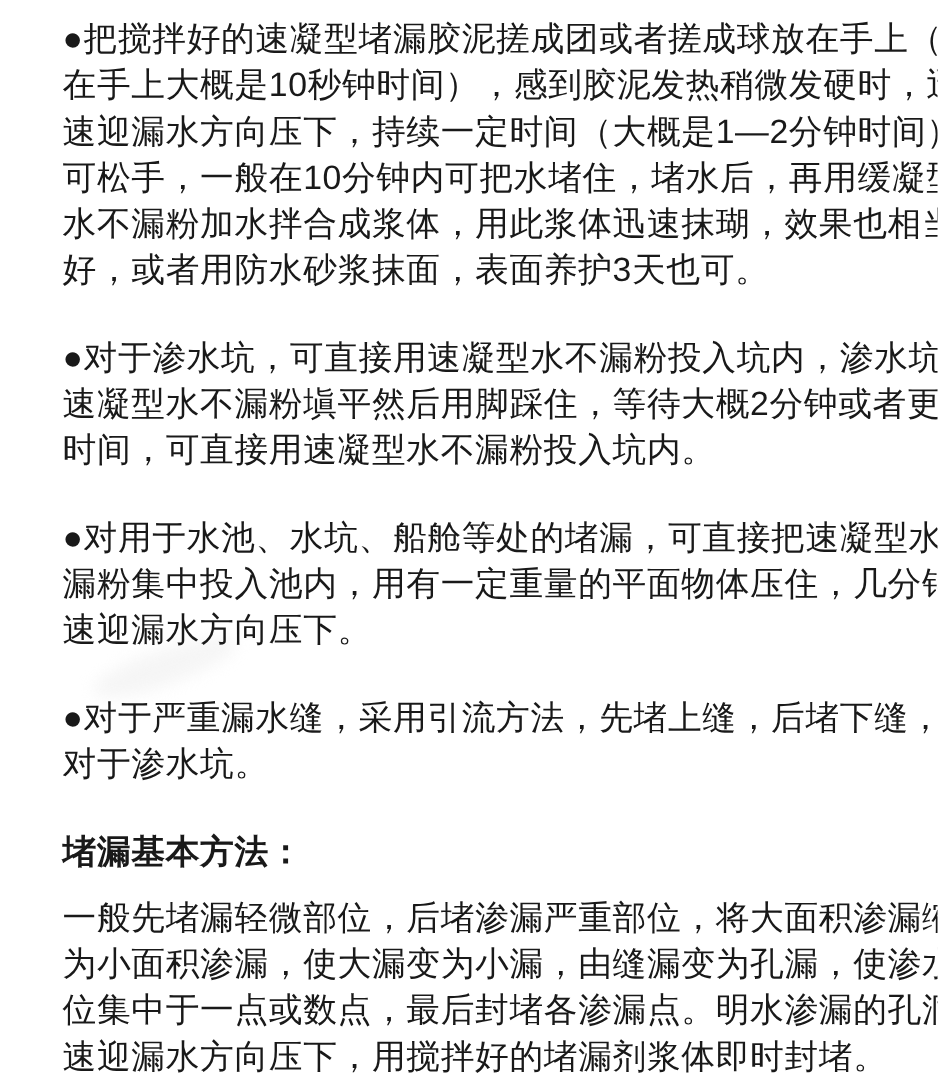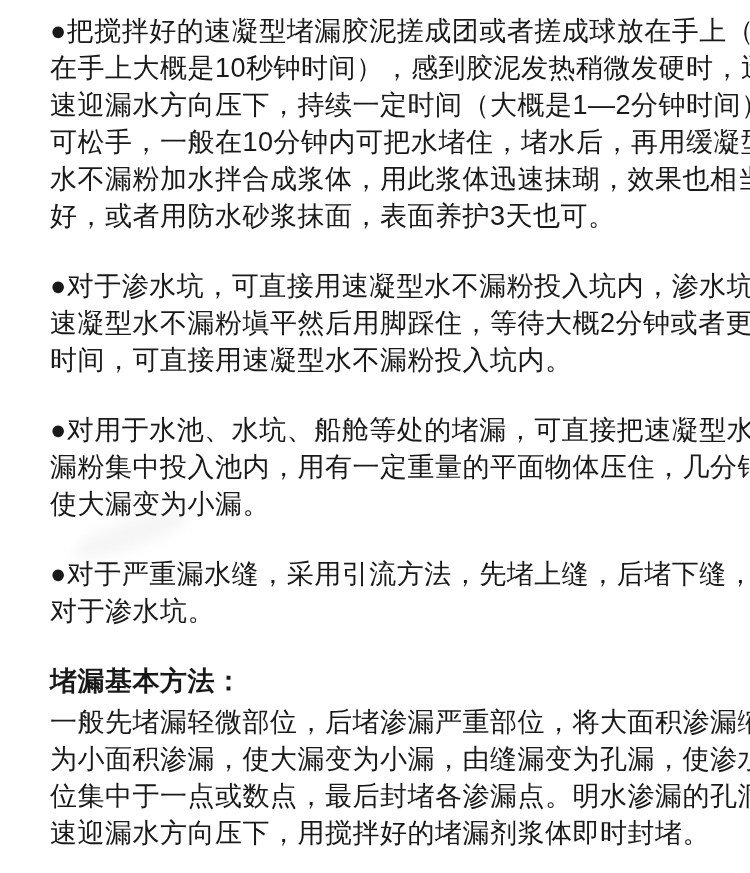--- a/index.html
+++ b/index.html
@@ -22,21 +22,21 @@
     color: #191919;
     font-size: 27px;
     line-height: 37px;
     letter-spacing: 0.5px;
     z-index: 1;
   }
   .block {
     margin: 0 0 33px 0;
   }
   .block.heading {
-    margin-bottom: 4px;
+    margin-bottom: 16px;
     font-weight: 700;
   }
   .block:last-child {
     margin-bottom: 0;
   }
   .line {
     white-space: nowrap;
   }
   
   .smudge {
@@ -68,21 +68,21 @@
       <div class="line">好，或者用防水砂浆抹面，表面养护3天也可。</div>
     </div>
     <div class="block bullet">
       <div class="line">●对于渗水坑，可直接用速凝型水不漏粉投入坑内，渗水坑用</div>
       <div class="line">速凝型水不漏粉塡平然后用脚踩住，等待大概2分钟或者更长</div>
       <div class="line">时间，可直接用速凝型水不漏粉投入坑内。</div>
     </div>
     <div class="block bullet">
       <div class="line">●对用于水池、水坑、船舱等处的堵漏，可直接把速凝型水不</div>
       <div class="line">漏粉集中投入池内，用有一定重量的平面物体压住，几分钟凝</div>
-      <div class="line">使大漏变为小漏。</div>
+      <div class="line">速迎漏水方向压下。</div>
     </div>
     <div class="block bullet">
       <div class="line">●对于严重漏水缝，采用引流方法，先堵上缝，后堵下缝，最</div>
       <div class="line">对于渗水坑。</div>
     </div>
     <div class="block heading">
       <div class="line">堵漏基本方法：</div>
     </div>
     <div class="block paragraph">
       <div class="line">一般先堵漏轻微部位，后堵渗漏严重部位，将大面积渗漏缩小</div>

